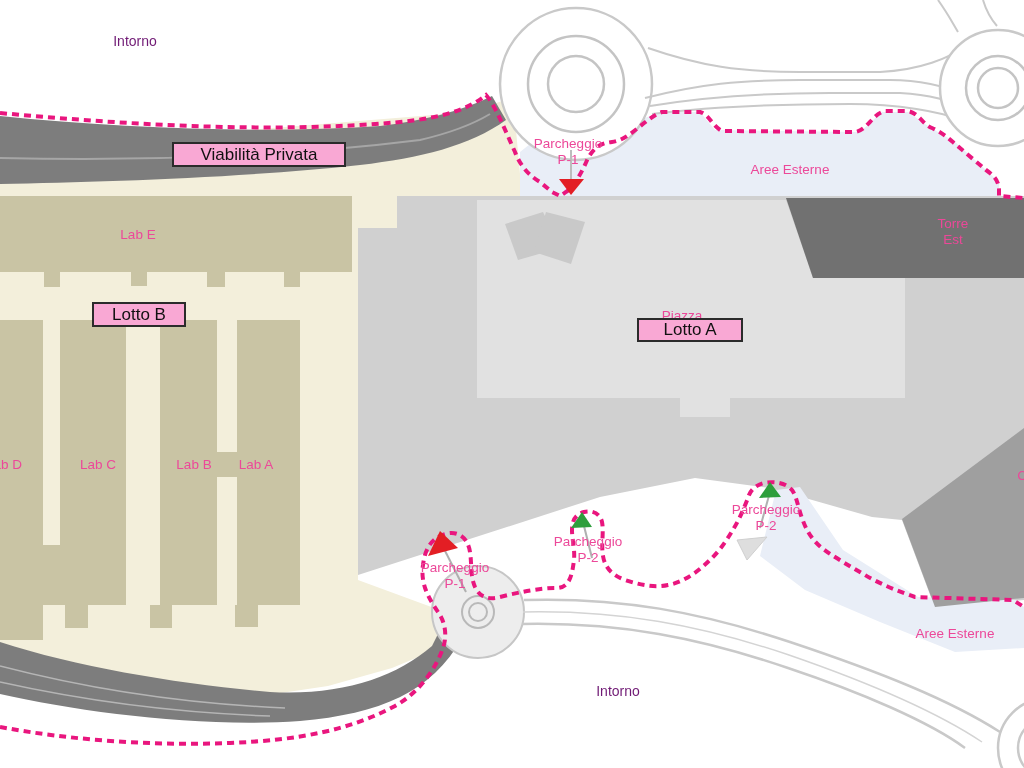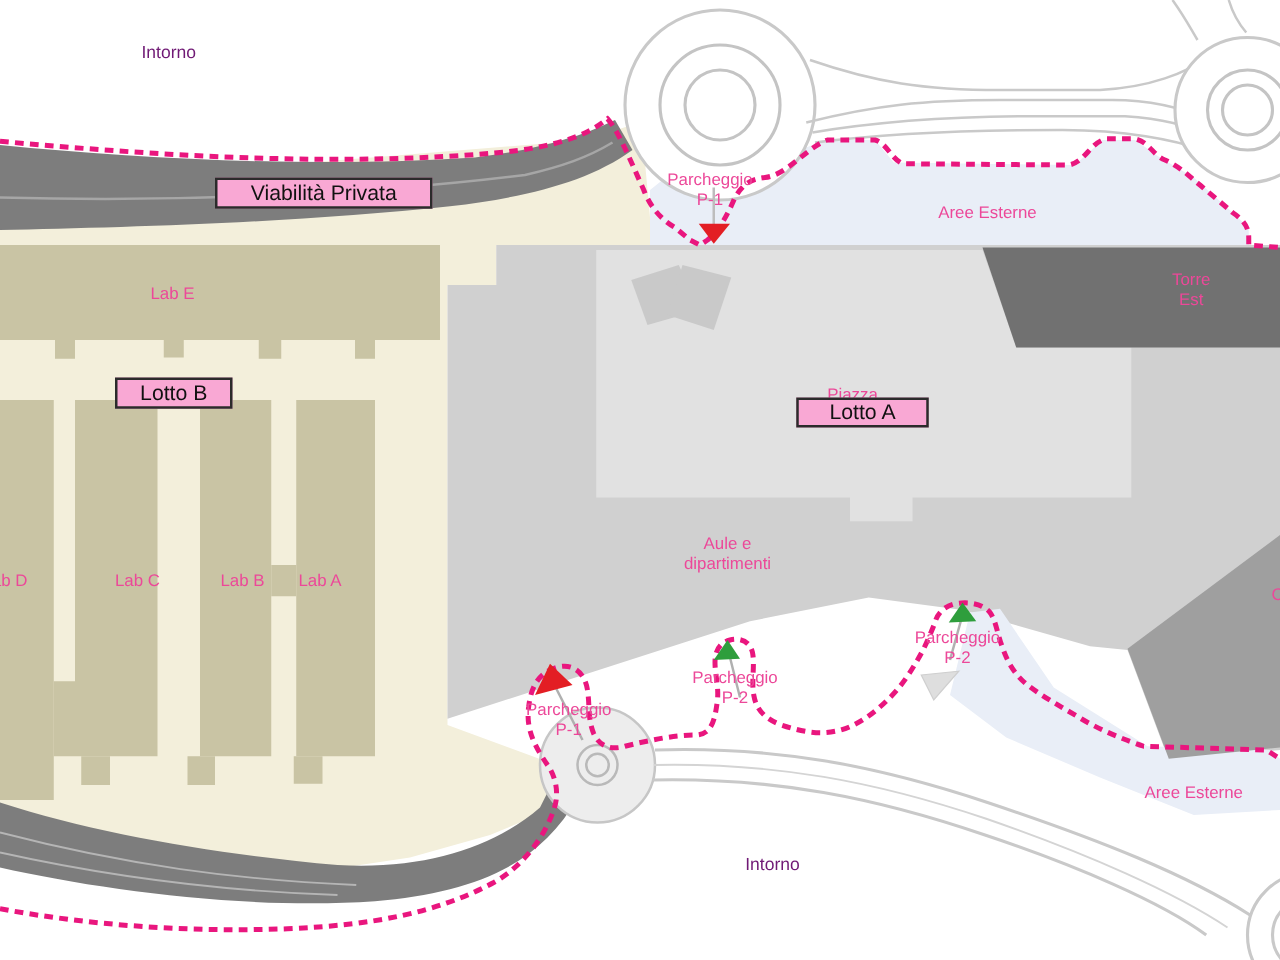--- a/index.html
+++ b/index.html
@@ -107,28 +107,24 @@
 
   <div class="lbl" style="left:108px;top:227px;width:60px;">Lab E</div>
 
   <div class="boxlbl" style="left:92px;top:290px;width:94px;height:25px;margin-top:12px;">Lotto B</div>
 
   <div class="lbl" style="left:652px;top:308px;width:60px;">Piazza</div>
 
   <div class="boxlbl" style="left:637px;top:318px;width:106px;height:24px;">Lotto A</div>
 
   <div class="lbl" style="left:-26px;top:457px;width:60px;">Lab D</div>
-  <div class="lbl" style="left:68px;top:457px;width:60px;text-align:right;">Lab C</div>
+  <div class="lbl" style="left:68px;top:457px;width:60px;">Lab C</div>
   <div class="lbl" style="left:164px;top:457px;width:60px;">Lab B</div>
   <div class="lbl" style="left:226px;top:457px;width:60px;">Lab A</div>
 
-  <div class="lbl two" style="left:528px;top:427px;width:108px;">
-    <span>Aule e</span><br>
-    <span>dipartimenti</span>
-  </div>
 
   <div class="lbl two" style="left:720px;top:502px;width:92px;">
     <span>Parcheggio</span><br>
     <span>P-2</span>
   </div>
 
   <div class="lbl two" style="left:543px;top:534px;width:90px;">
     <span>Parcheggio</span><br>
     <span>P-2</span>
   </div>

